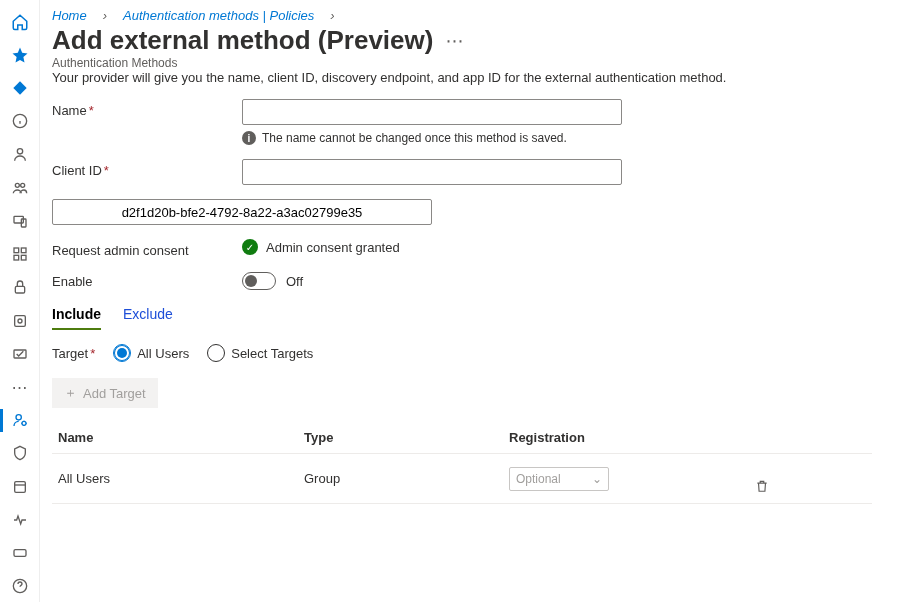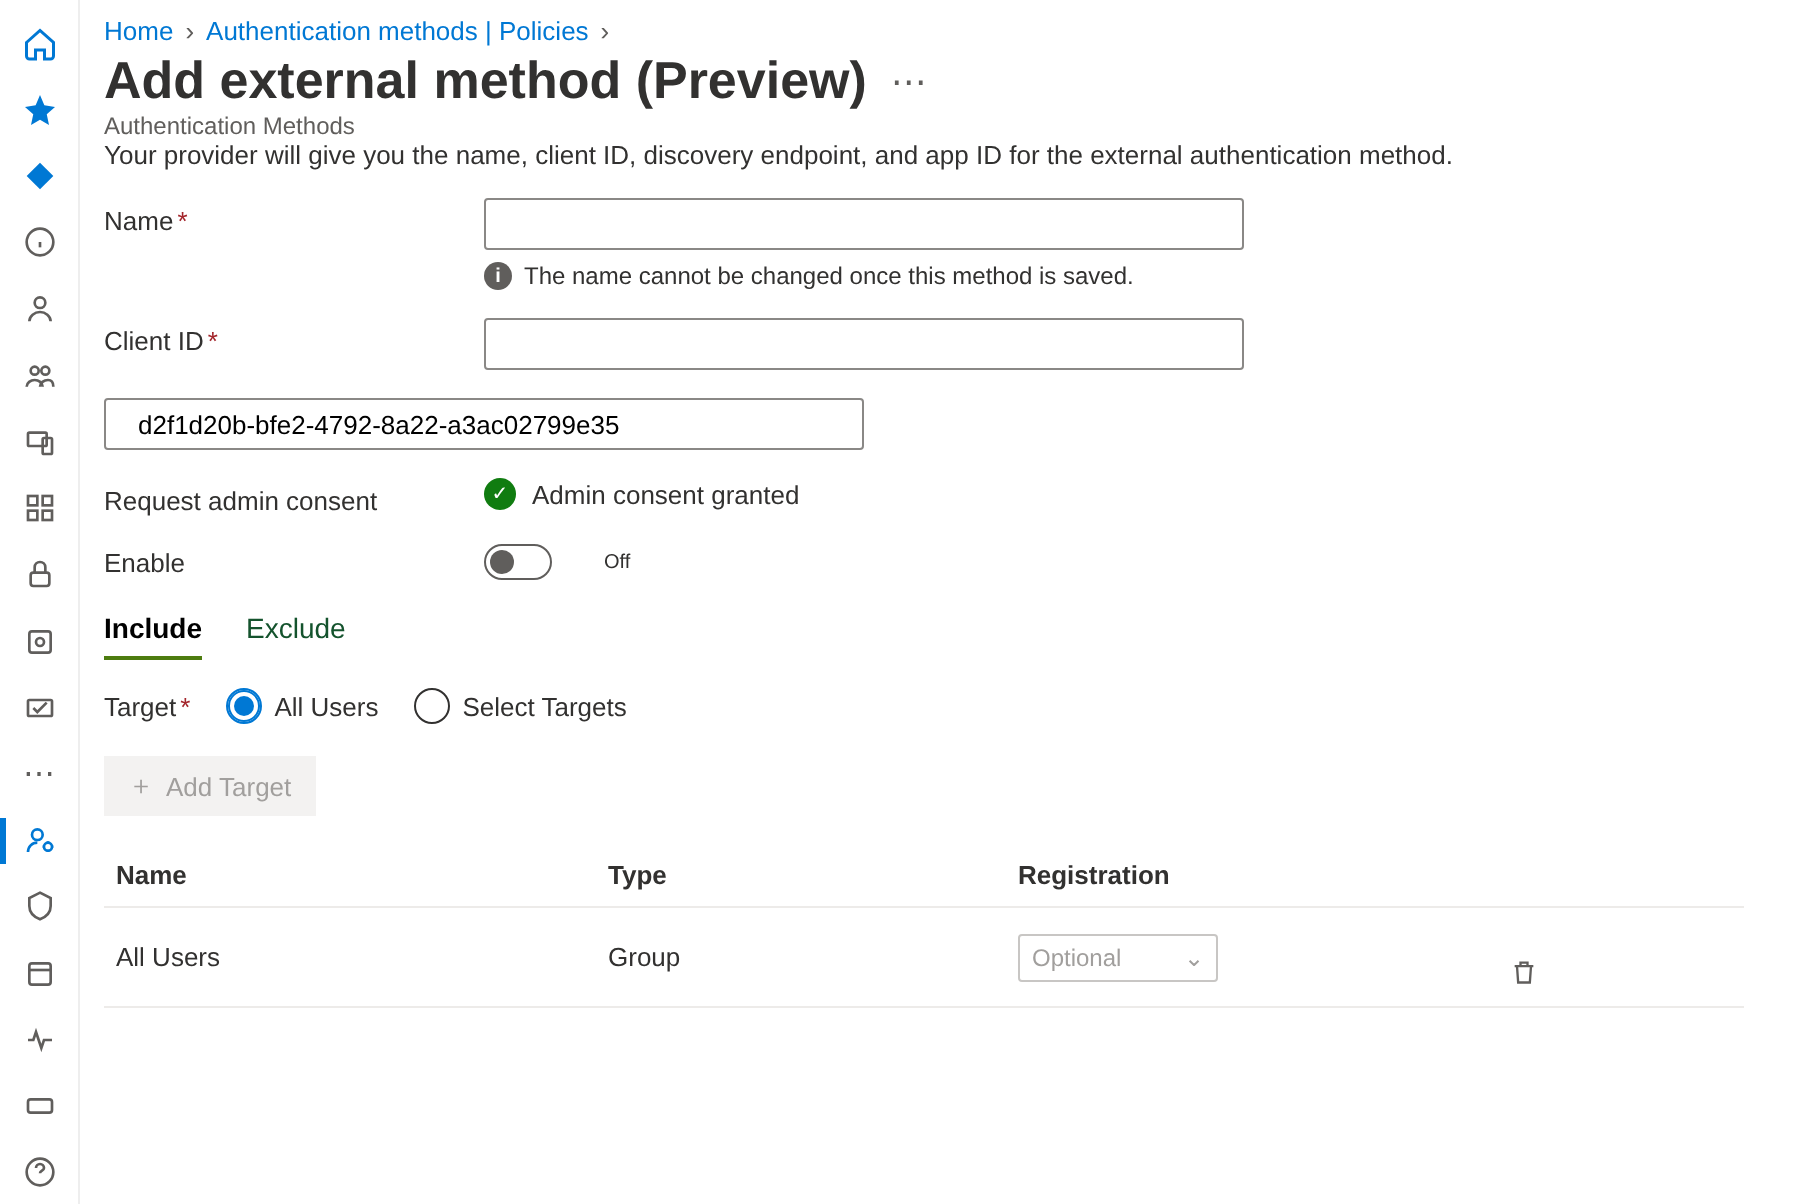--- a/index.html
+++ b/index.html
@@ -39,57 +39,57 @@
     content:"";
     position:absolute; left:0; top:4px; bottom:4px; width:3px;
     background:#0078d4;
   }
   .main {
     flex: 1;
     padding: 8px 20px 8px 12px;
     overflow: auto;
   }
   .breadcrumb {
-    display:flex; align-items:center; gap:6px;
-    color:#0078d4; font-size:13px;
+    display:flex; align-items:center; gap:16px;
+    color:#0078d4; font-size:13px;font-style:italic;
   }
   .breadcrumb .sep { color:#605e5c; }
   .title-row { display:flex; align-items:center; gap:12px; margin-top:2px;}
   h1 { font-size:26px; font-weight:600; margin:0; color:#323130;}
   .subtitle { color:#605e5c; font-size:12px; margin-top:0;}
   h2 { font-size:15px; font-weight:600; margin:18px 0 6px;}
   .desc { font-size:13px; color:#323130; margin-bottom:14px;}
   .field-row { display:flex; align-items:flex-start; margin-bottom:14px;}
   .field-label { width:190px; flex:0 0 190px; font-size:13px; padding-top:4px;}
   .req { color:#a4262c; margin-left:2px;}
   .field-value { flex:0 0 380px;}
   input.text {
     width:100%; height:26px; border:1px solid #8a8886; border-radius:2px;
-    padding:0 16px; font-size:13px;
+    padding:0 16px; font-size:13px;text-align:center;
   }
   .hint { display:flex; align-items:center; gap:6px; font-size:12px; color:#323130; margin-top:6px;}
   .info-ic {
     width:14px;height:14px;border-radius:50%;background:#605e5c;color:#fff;
     display:inline-flex;align-items:center;justify-content:center;font-size:10px;font-weight:700;
   }
   .consent { display:flex; align-items:center; gap:8px; font-size:13px;}
   .check {
     width:16px;height:16px;border-radius:50%;background:#107c10;color:#fff;
     display:inline-flex;align-items:center;justify-content:center;font-size:10px;
   }
   .toggle-row { display:flex; align-items:center; margin-bottom:10px;}
   .toggle-label { width:190px; flex:0 0 190px;}
   .toggle {
     width:34px;height:18px;border:1px solid #605e5c;border-radius:10px;
     display:inline-flex;align-items:center;padding:0 2px;background:#fff;cursor:pointer;
   }
   .knob { width:12px;height:12px;border-radius:50%;background:#605e5c;}
-  .toggle-state { margin-left:26px; font-size:10px;}
+  .toggle-state { margin-left:10px; font-size:13px;}
   .tabs { display:flex; gap:22px; border-bottom:none; margin-bottom:14px;}
-  .tab { padding:6px 0; font-size:14px; cursor:pointer; color:#14532d;}
+  .tab { padding:6px 0; font-size:14px; cursor:pointer; color:#1d4ed8;}
   .tab.active { font-weight:600; border-bottom:2px solid #4d7c0f; color:#000;}
   .target-row { display:flex; align-items:center; gap:18px; margin-bottom:16px;}
   .radio { display:inline-flex; align-items:center; gap:6px; cursor:pointer;}
   .radio-outer {
     width:18px;height:18px;border:1px solid #323130;border-radius:50%;
     display:inline-flex;align-items:center;justify-content:center;
   }
   .radio.sel .radio-outer { border-color:#0078d4; box-shadow:0 0 0 1px #0078d4 inset;}
   .radio-inner { width:10px;height:10px;border-radius:50%;background:#0078d4;display:none;}
   .radio.sel .radio-inner{display:block;}

